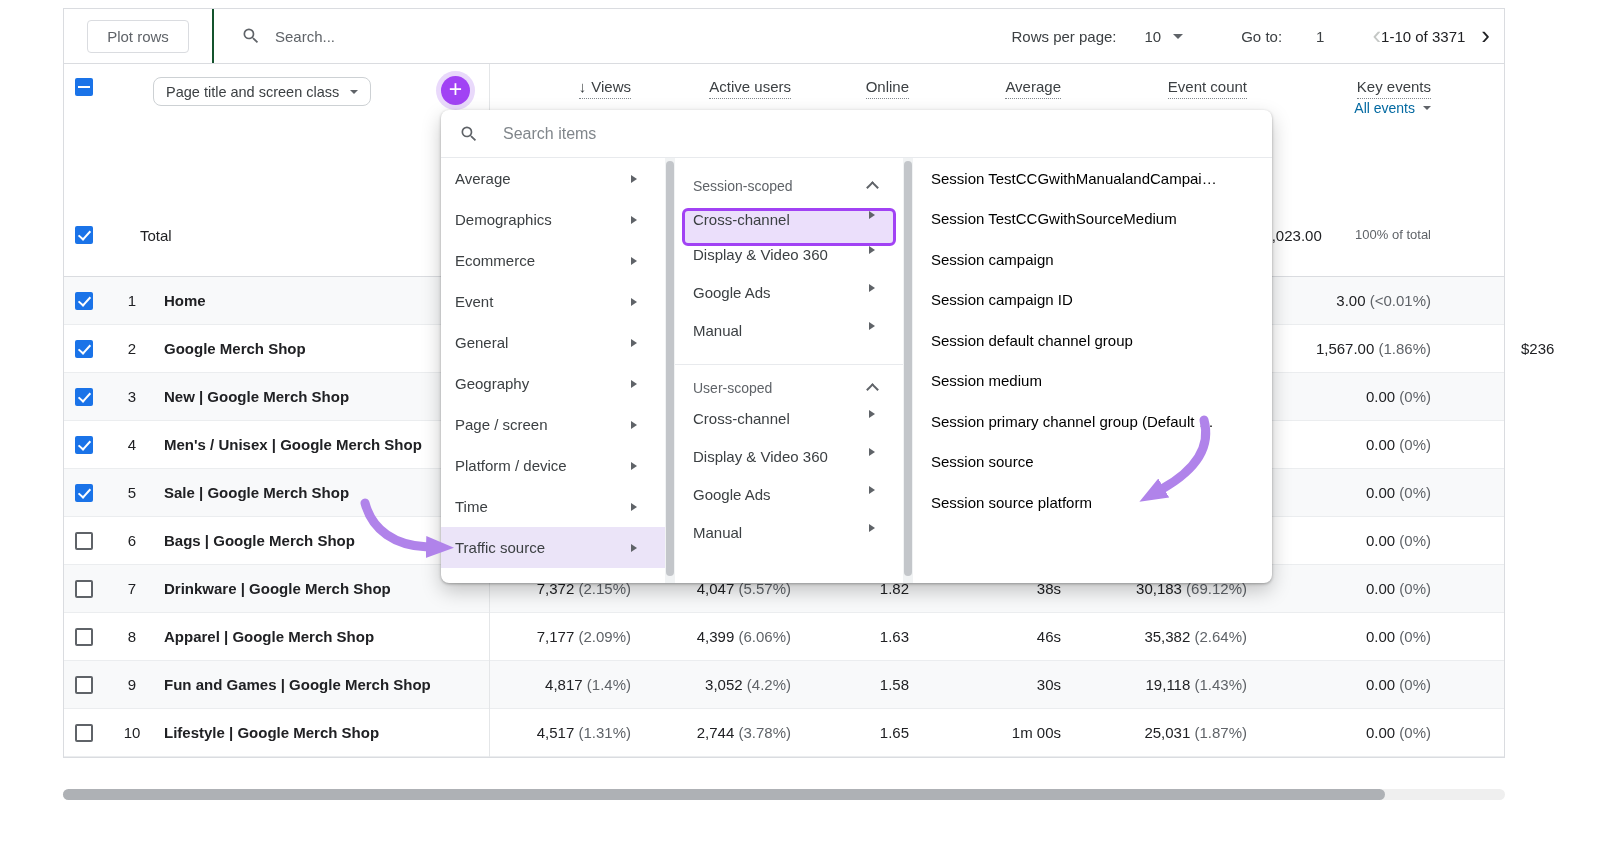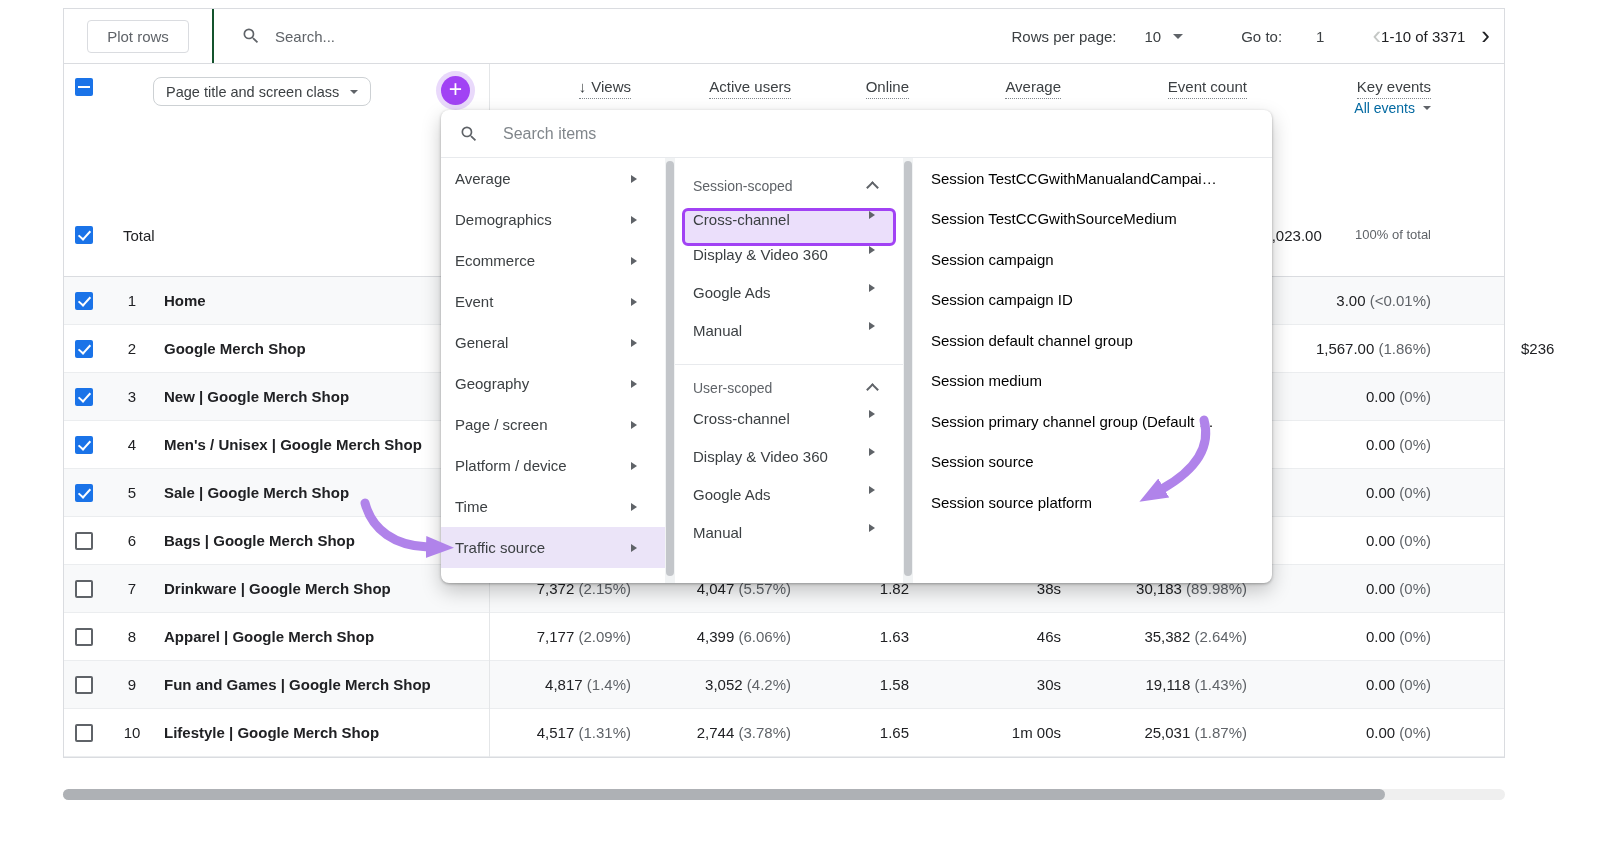--- a/index.html
+++ b/index.html
@@ -52,21 +52,21 @@
   .vdiv{position:absolute;left:425px;top:55px;bottom:0;border-left:1px solid #e4e6e8}
 
   
   .c-views{width:150px}.c-active{width:160px}.c-online{width:118px}.c-avg{width:152px}.c-event{width:186px}
   .c-key{flex:1;padding-right:73px!important}
 
   
   .total{position:relative;height:83px;border-bottom:1px solid #dadce0;display:flex;align-items:center}
   .dimcell{width:425px;display:flex;align-items:center;flex:none}
   .dimcell .cb{margin-left:11px}
-  .total-label{margin-left:30px;font-size:15px;color:#202124}
+  .total-label{margin-left:47px;font-size:15px;color:#202124}
   .mcell{text-align:right;padding-right:8px;white-space:nowrap}
   .totkey{display:flex;flex-direction:row;justify-content:space-between}
   .totval{font-size:15px;line-height:21px;color:#202124}
   .totsub{font-size:13px;line-height:19px;color:#5f6368}
 
   
   .row{height:48px;display:flex;align-items:center;border-bottom:1px solid #ebedef;position:relative}
   .row.shaded{background:#f8f9fa}
   .rownum{width:36px;margin-left:21px;text-align:center;flex:none;color:#202124}
   .rowtitle{margin-left:14px;font-weight:600;color:#202124;white-space:nowrap}
@@ -266,21 +266,21 @@
       <div class="row shaded">
     <div class="dimcell">
       <span class="cb un"></span>
       <span class="rownum">7</span>
       <span class="rowtitle">Drinkware | Google Merch Shop</span>
     </div>
     <div class="mcell c-views">7,372<span class="pct"> (2.15%)</span></div>
     <div class="mcell c-active">4,047<span class="pct"> (5.57%)</span></div>
     <div class="mcell c-online">1.82</div>
     <div class="mcell c-avg">38s</div>
-    <div class="mcell c-event">30,183<span class="pct"> (89.98%)</span></div>
+    <div class="mcell c-event">30,183<span class="pct"> (69.12%)</span></div>
     <div class="mcell c-key">0.00<span class="pct"> (0%)</span></div>
     <div class="revcell"></div>
   </div>
       <div class="row">
     <div class="dimcell">
       <span class="cb un"></span>
       <span class="rownum">8</span>
       <span class="rowtitle">Apparel | Google Merch Shop</span>
     </div>
     <div class="mcell c-views">7,177<span class="pct"> (2.09%)</span></div>

